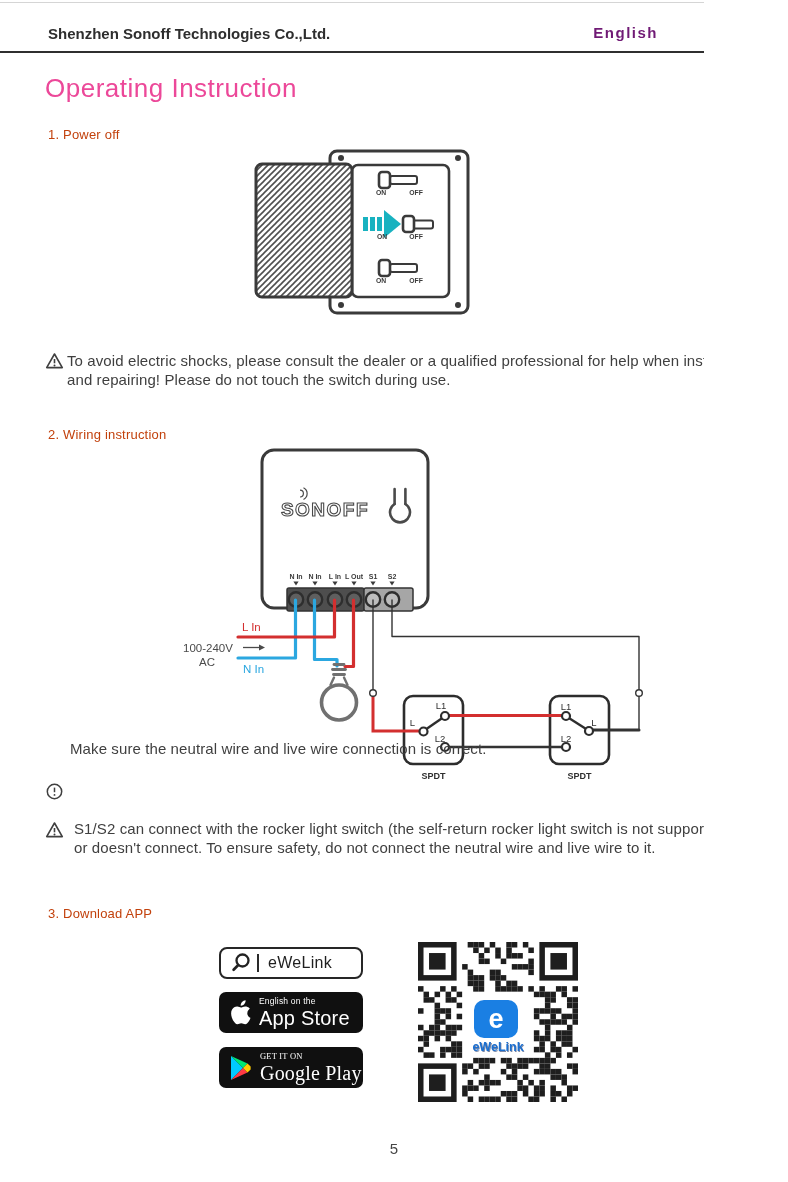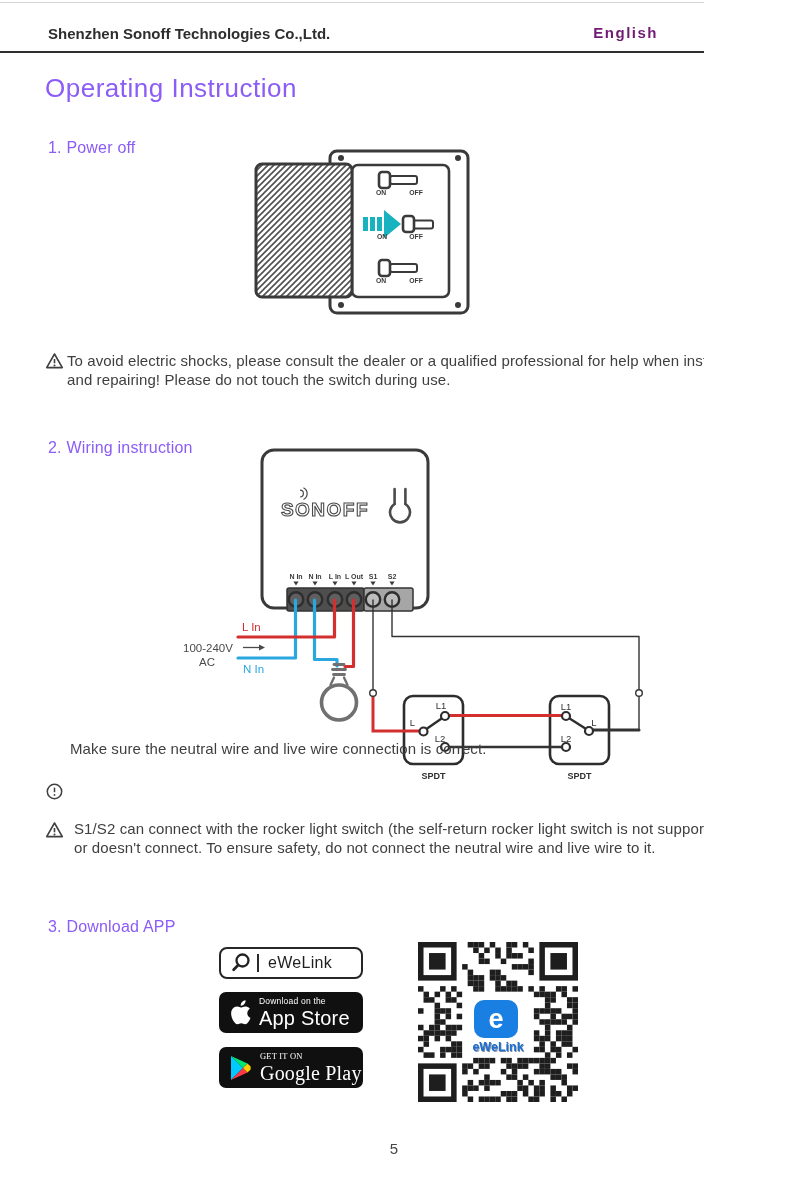--- a/index.html
+++ b/index.html
@@ -2,22 +2,22 @@
 <html><head>
 <meta charset="utf-8">
 <style>
   html,body{margin:0;padding:0;background:#fff;}
   .page{position:relative;width:704px;height:1182px;background:#fff;overflow:hidden;
         font-family:"Liberation Sans",sans-serif;color:#3d3d3d;}
   .top-edge{position:absolute;top:2px;left:0;width:100%;height:1px;background:#d5d5d5;}
   .hdr-company{position:absolute;left:48px;top:25px;font-size:15px;font-weight:bold;color:#2e2e2e;}
   .hdr-lang{position:absolute;right:46px;top:24px;font-size:15px;font-weight:bold;color:#701a75;letter-spacing:1.5px;}
   .hdr-rule{position:absolute;left:0;top:51px;width:100%;height:2px;background:#2f2f2f;}
-  .doc-title{position:absolute;left:45px;top:73px;font-size:26px;color:#8b5cf6;letter-spacing:.5px;}
-  .sec-head{position:absolute;font-size:16px;color:#8b5cf6;letter-spacing:.2px;margin-top:12px;}
+  .doc-title{position:absolute;left:45px;top:73px;font-size:26px;color:#ec4899;letter-spacing:.5px;}
+  .sec-head{position:absolute;font-size:13px;color:#c2410c;letter-spacing:.2px;}
   #sec1{left:48px;top:127px;}
   #sec2{left:48px;top:427px;}
   #sec3{left:48px;top:906px;}
   .fig{position:absolute;}
   .note-icon{position:absolute;}
   .note-text{position:absolute;font-size:15px;line-height:18.5px;color:#3f3f3f;letter-spacing:.1px;}
   svg{font-family:"Liberation Sans",sans-serif;}
   
   .search-box{position:absolute;left:219px;top:947px;width:144px;height:32px;border:2.5px solid #262626;
       border-radius:8px;display:flex;align-items:center;box-sizing:border-box;background:#fff;}
@@ -235,21 +235,21 @@
     </svg>
     <div class="sep"></div>
     <div class="lbl">eWeLink</div>
   </div>
 
   <div class="badge" id="badge-appstore">
     <svg width="21" height="25" viewBox="0 0 17 20">
       <path fill="#fff" d="M11.6 3.2c.7-.9 1.2-2.1 1-3.2-1 .1-2.2.7-2.9 1.6-.6.7-1.2 1.9-1 3 1.1.1 2.2-.6 2.9-1.4zM14 10.6c0-2.4 2-3.5 2.1-3.6-1.1-1.7-2.9-1.9-3.5-1.9-1.5-.2-2.9.9-3.7.9-.8 0-1.9-.9-3.2-.8-1.6 0-3.1 1-4 2.4C0 10.4 1.3 14.7 3 17.1c.8 1.2 1.8 2.5 3 2.4 1.2 0 1.7-.8 3.1-.8 1.4 0 1.9.8 3.2.8 1.3 0 2.2-1.2 3-2.4.9-1.4 1.3-2.7 1.3-2.8-.1 0-2.6-1-2.6-3.7z"></path>
     </svg>
     <div class="txt">
-      <span class="small">Download on the</span>
+      <span class="small">English on the</span>
       <span class="big">App Store</span>
     </div>
   </div>
 
   <div class="badge" id="badge-gplay">
     <svg width="22" height="26" viewBox="0 0 22 26">
       <polygon points="1,1 1,25 13,13" fill="#00c9ff"></polygon>
       <polygon points="1,1 13,13 17.5,8.5" fill="#00e673"></polygon>
       <polygon points="1,25 13,13 17.5,17.5" fill="#ff3a44"></polygon>
       <polygon points="13,13 17.5,8.5 20.6,11.5 20.6,14.5 17.5,17.5" fill="#ffcc00"></polygon>

